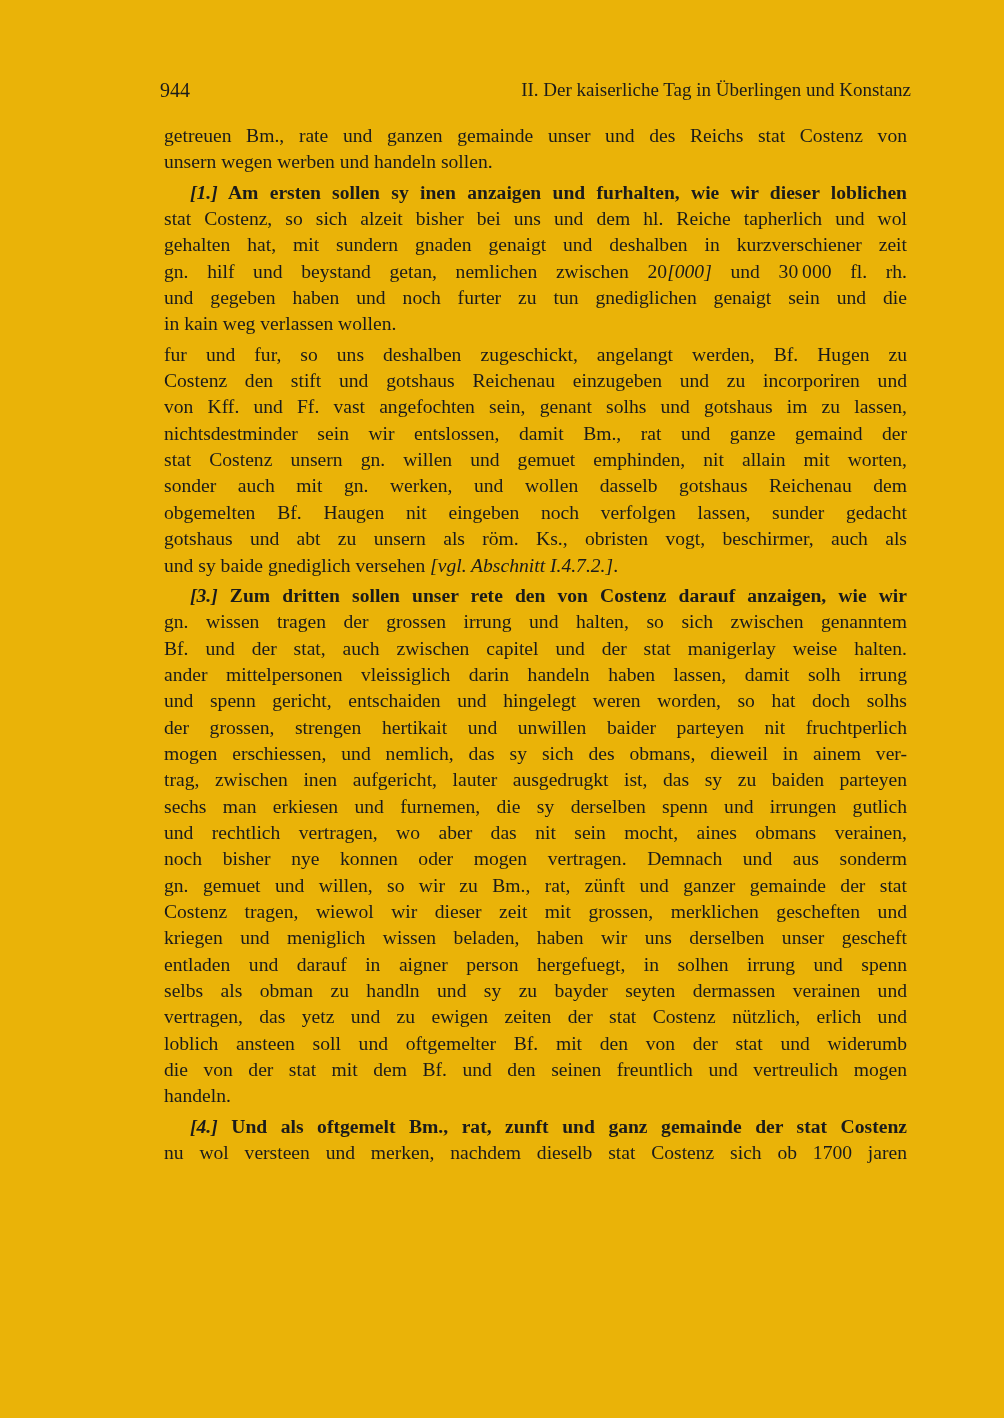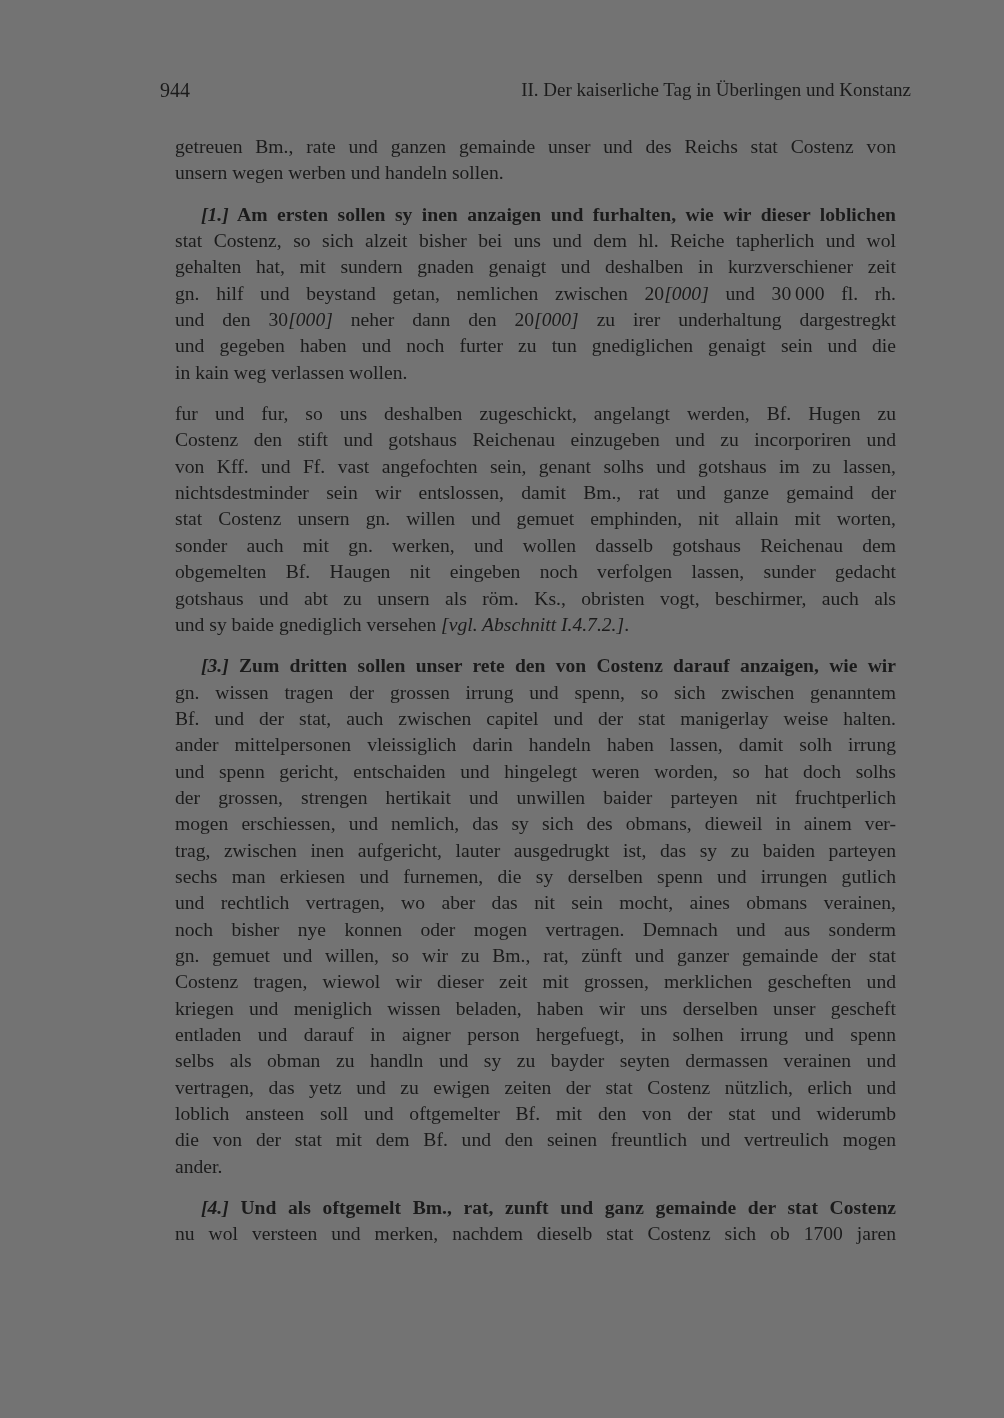--- a/index.html
+++ b/index.html
@@ -1,20 +1,20 @@
 <!DOCTYPE html>
 <html><head>
 <meta charset="utf-8">
 <style>
   html, body { margin: 0; padding: 0; background: #ffffff; }
   .page {
     position: relative;
     width: 1004px;
     height: 1418px;
-    background: #737373;
+    background: #eab308;
     font-family: "Liberation Serif", serif;
     color: #1b1b1b;
     overflow: hidden;
   }
   .header {
     position: absolute;
     left: 160px;
     top: 78px;
     width: 751px;
     height: 26px;
@@ -33,21 +33,21 @@
     line-height: 24px;
   }
   .textblock {
     position: absolute;
     left: 160px;
     top: 119px;
     width: 751px;
     font-size: 19.6px;
     line-height: 26.35px;
   }
-  .para { margin: 15px; padding: 0; }
+  .para { margin: 4px; padding: 0; }
   .line {
     text-align: justify;
     text-align-last: justify;
   }
   .line.endline { text-align-last: left; }
   .line.indent { text-indent: 26px; font-weight: bold; }
   .it { font-style: italic; }
 </style>
 </head>
 <body>
@@ -60,55 +60,54 @@
   <div class="textblock" id="textblock">
       <div class="para">
         <div class="line"><span>getreuen Bm., rate und ganzen gemainde unser und des Reichs stat Costenz von</span></div>
         <div class="line endline"><span>unsern wegen werben und handeln sollen.</span></div>
       </div>
       <div class="para">
         <div class="line indent"><span class="it">[1.]</span><span> Am ersten sollen sy inen anzaigen und furhalten, wie wir dieser loblichen</span></div>
         <div class="line"><span>stat Costenz, so sich alzeit bisher bei uns und dem hl. Reiche tapherlich und wol</span></div>
         <div class="line"><span>gehalten hat, mit sundern gnaden genaigt und deshalben in kurzverschiener zeit</span></div>
         <div class="line"><span>gn. hilf und beystand getan, nemlichen zwischen 20</span><span class="it">[000]</span><span> und 30 000 fl. rh.</span></div>
-        <div class="line"><span>und den 30</span><span class="it">[000]</span><span> neher dann den 20</span><span class="it">[000]</span><span> zu irer underhaltung dargestregkt</span></div>
         <div class="line"><span>und gegeben haben und noch furter zu tun gnediglichen genaigt sein und die</span></div>
         <div class="line endline"><span>in kain weg verlassen wollen.</span></div>
       </div>
       <div class="para">
         <div class="line"><span>fur und fur, so uns deshalben zugeschickt, angelangt werden, Bf. Hugen zu</span></div>
         <div class="line"><span>Costenz den stift und gotshaus Reichenau einzugeben und zu incorporiren und</span></div>
         <div class="line"><span>von Kff. und Ff. vast angefochten sein, genant solhs und gotshaus im zu lassen,</span></div>
         <div class="line"><span>nichtsdestminder sein wir entslossen, damit Bm., rat und ganze gemaind der</span></div>
         <div class="line"><span>stat Costenz unsern gn. willen und gemuet emphinden, nit allain mit worten,</span></div>
         <div class="line"><span>sonder auch mit gn. werken, und wollen dasselb gotshaus Reichenau dem</span></div>
         <div class="line"><span>obgemelten Bf. Haugen nit eingeben noch verfolgen lassen, sunder gedacht</span></div>
         <div class="line"><span>gotshaus und abt zu unsern als röm. Ks., obristen vogt, beschirmer, auch als</span></div>
         <div class="line endline"><span>und sy baide gnediglich versehen </span><span class="it">[vgl. Abschnitt I.4.7.2.]</span><span>.</span></div>
       </div>
       <div class="para">
         <div class="line indent"><span class="it">[3.]</span><span> Zum dritten sollen unser rete den von Costenz darauf anzaigen, wie wir</span></div>
-        <div class="line"><span>gn. wissen tragen der grossen irrung und spenn, so sich zwischen genanntem</span></div>
+        <div class="line"><span>gn. wissen tragen der grossen irrung und halten, so sich zwischen genanntem</span></div>
         <div class="line"><span>Bf. und der stat, auch zwischen capitel und der stat manigerlay weise halten.</span></div>
         <div class="line"><span>ander mittelpersonen vleissiglich darin handeln haben lassen, damit solh irrung</span></div>
         <div class="line"><span>und spenn gericht, entschaiden und hingelegt weren worden, so hat doch solhs</span></div>
         <div class="line"><span>der grossen, strengen hertikait und unwillen baider parteyen nit fruchtperlich</span></div>
         <div class="line"><span>mogen erschiessen, und nemlich, das sy sich des obmans, dieweil in ainem ver-</span></div>
         <div class="line"><span>trag, zwischen inen aufgericht, lauter ausgedrugkt ist, das sy zu baiden parteyen</span></div>
         <div class="line"><span>sechs man erkiesen und furnemen, die sy derselben spenn und irrungen gutlich</span></div>
         <div class="line"><span>und rechtlich vertragen, wo aber das nit sein mocht, aines obmans verainen,</span></div>
         <div class="line"><span>noch bisher nye konnen oder mogen vertragen. Demnach und aus sonderm</span></div>
         <div class="line"><span>gn. gemuet und willen, so wir zu Bm., rat, zünft und ganzer gemainde der stat</span></div>
         <div class="line"><span>Costenz tragen, wiewol wir dieser zeit mit grossen, merklichen gescheften und</span></div>
         <div class="line"><span>kriegen und meniglich wissen beladen, haben wir uns derselben unser gescheft</span></div>
         <div class="line"><span>entladen und darauf in aigner person hergefuegt, in solhen irrung und spenn</span></div>
         <div class="line"><span>selbs als obman zu handln und sy zu bayder seyten dermassen verainen und</span></div>
         <div class="line"><span>vertragen, das yetz und zu ewigen zeiten der stat Costenz nützlich, erlich und</span></div>
         <div class="line"><span>loblich ansteen soll und oftgemelter Bf. mit den von der stat und widerumb</span></div>
         <div class="line"><span>die von der stat mit dem Bf. und den seinen freuntlich und vertreulich mogen</span></div>
-        <div class="line endline"><span>ander.</span></div>
+        <div class="line endline"><span>handeln.</span></div>
       </div>
       <div class="para">
         <div class="line indent"><span class="it">[4.]</span><span> Und als oftgemelt Bm., rat, zunft und ganz gemainde der stat Costenz</span></div>
         <div class="line"><span>nu wol versteen und merken, nachdem dieselb stat Costenz sich ob 1700 jaren</span></div>
       </div>
     </div>
 </div>
 
 </body></html>

